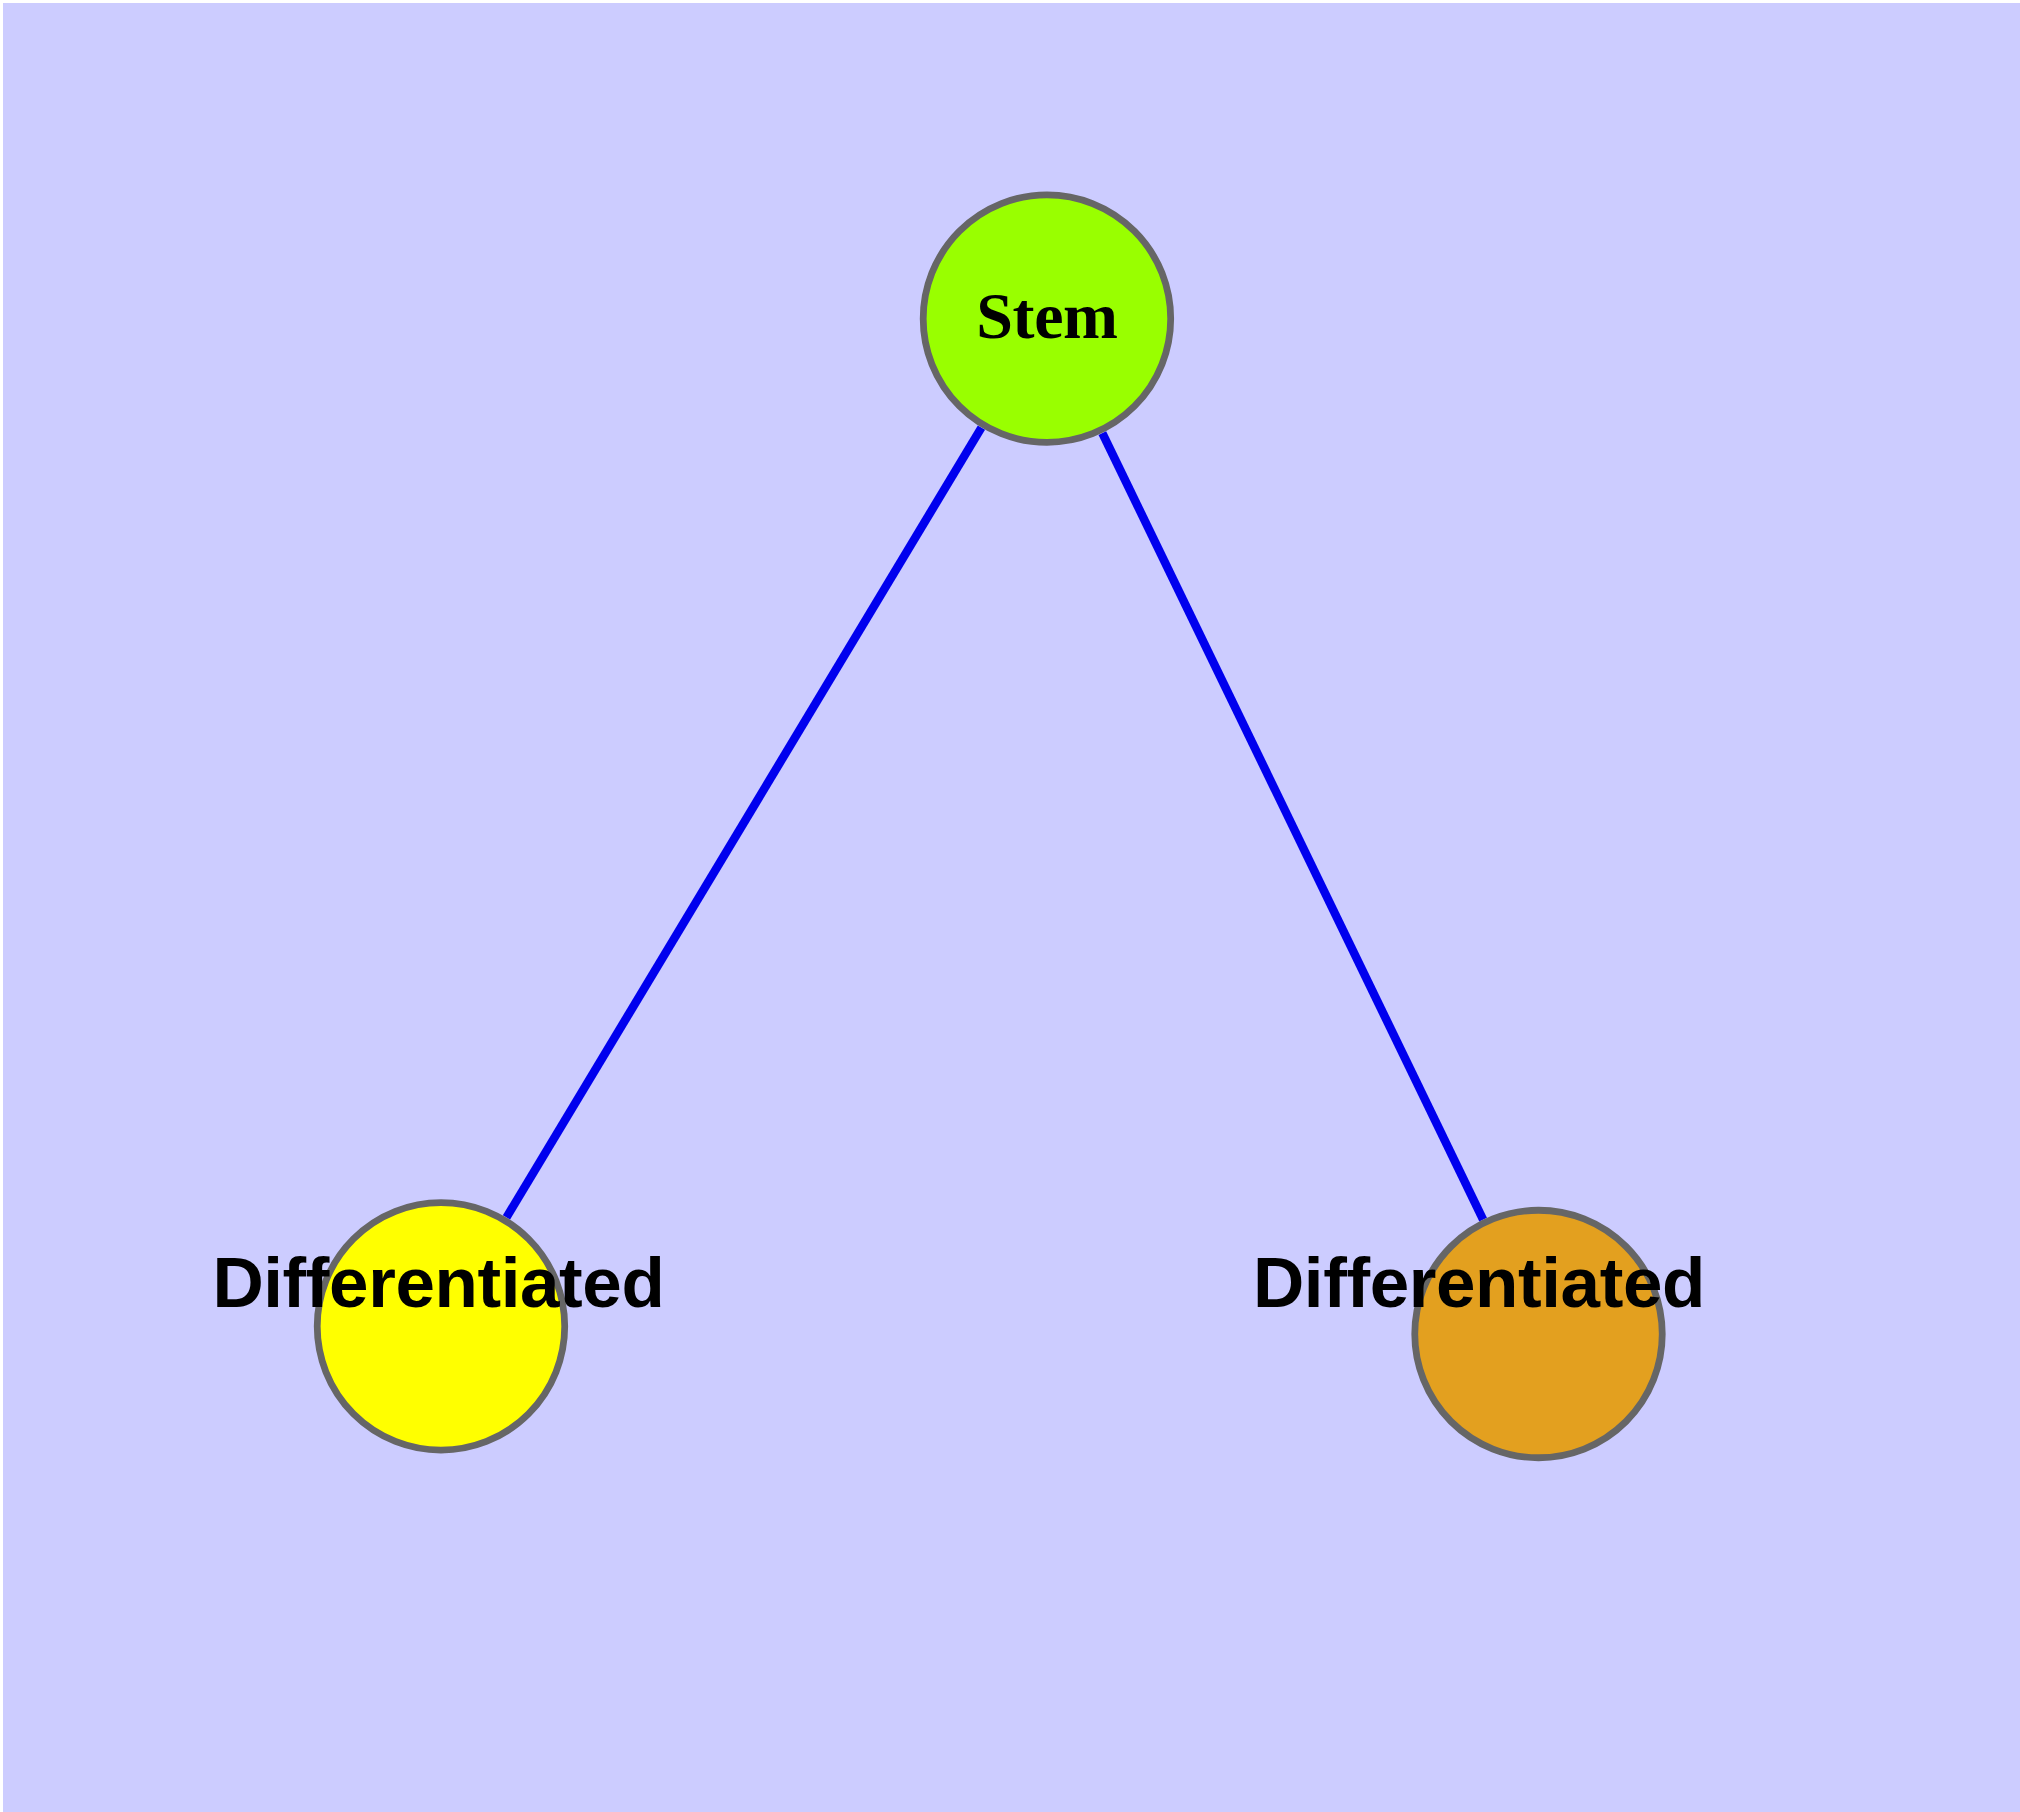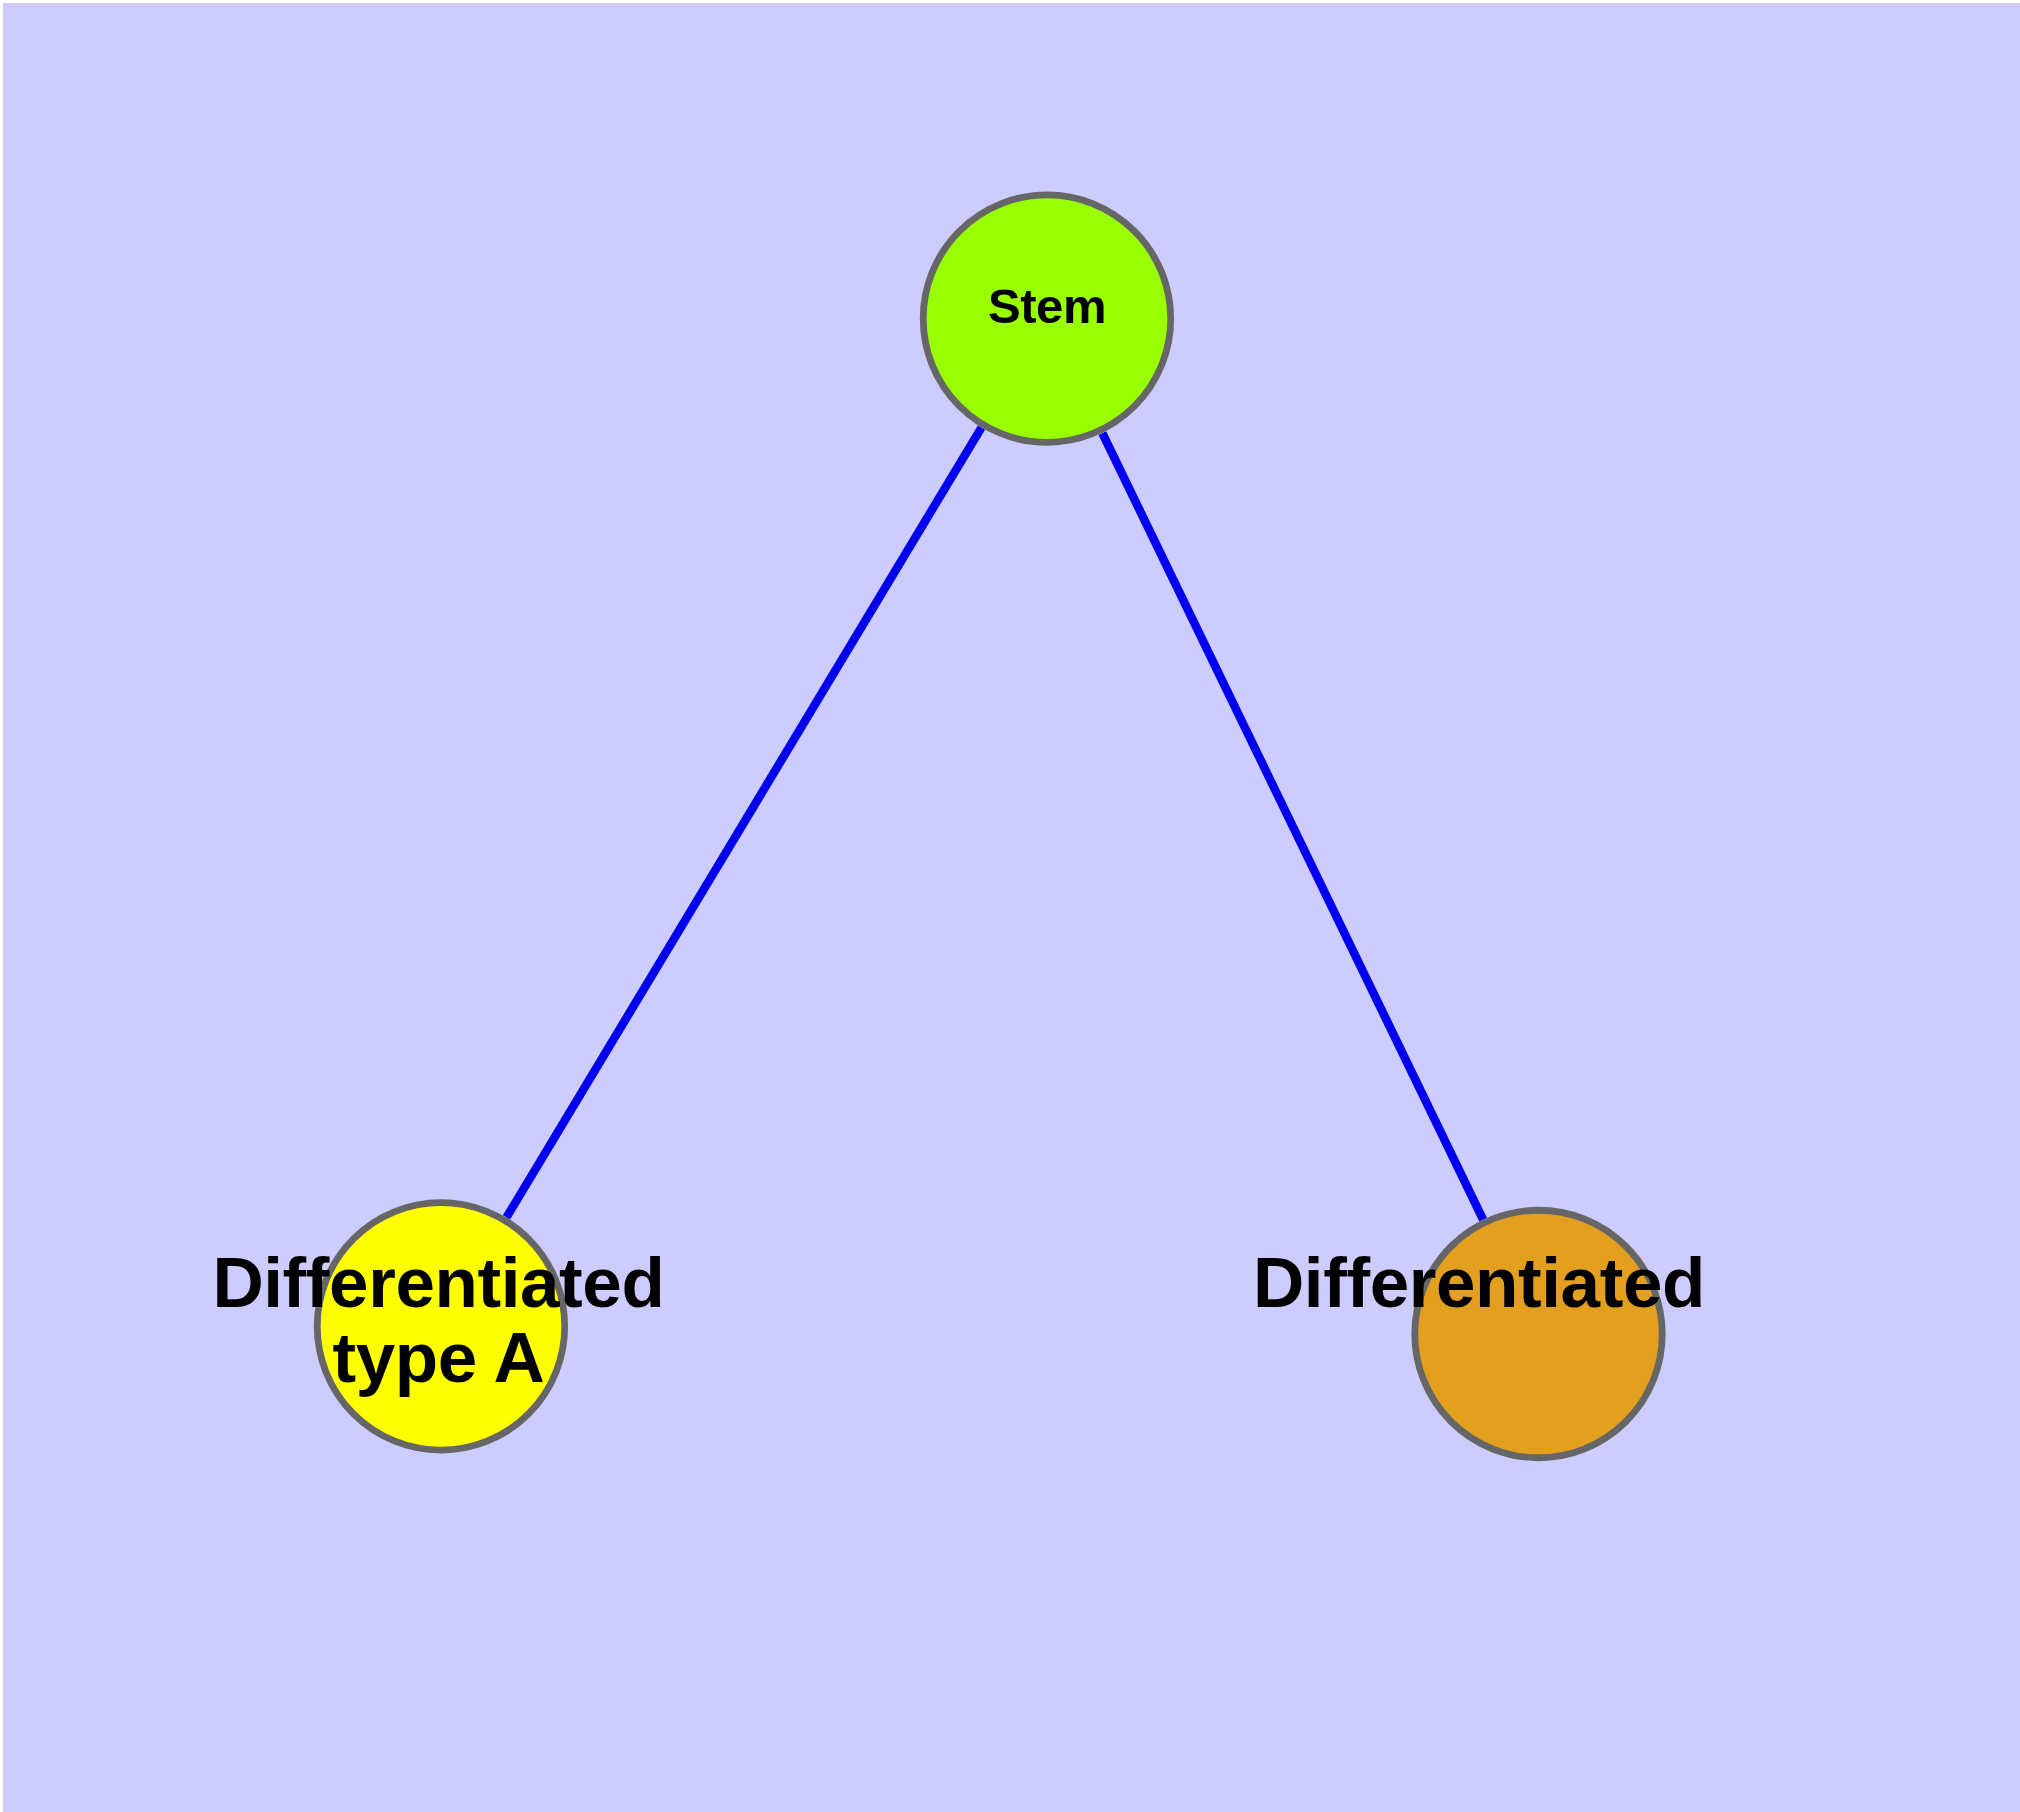--- a/index.html
+++ b/index.html
@@ -34,24 +34,25 @@
     position: absolute;
     text-align: center;
     color: #000000;
     font-weight: bold;
     line-height: 1.06;
     white-space: pre;
     pointer-events: none;
     letter-spacing: -0.4px;
   }
   #label-stem {
-    font-size: 49px;
+    font-size: 66px;
     left: 623px;
     top: 281px;
     width: 848px;
+    font-family: Liberation Serif, serif;
   }
   #label-a {
     font-size: 71px;
     left: 17px;
     top: 1245px;
     width: 848px;
   }
   #label-b {
     font-size: 71px;
     left: 1055px;
@@ -73,18 +74,18 @@
     </g>
     <g>
       <circle cx="1235" cy="376" r="146" fill="#99ff00" stroke="#666666" stroke-width="8"></circle>
       <circle cx="520" cy="1565" r="146" fill="#ffff00" stroke="#666666" stroke-width="8"></circle>
       <circle cx="1815" cy="1574" r="146" fill="#e3a01f" stroke="#666666" stroke-width="8"></circle>
     </g>
   </svg>
 
   <div class="node-label" id="label-stem" style="left: 623px; color: rgb(0, 0, 0);">Stem</div>
 
-  <div class="node-label" id="label-a" style="left: 14.4px; color: rgb(0, 0, 0);"><span>Differentiated</span><br><span>type A</span></div>
+  <div class="node-label" id="label-a" style="left: 14.4px; color: rgb(0, 0, 0);"><span>Differentiated</span><br></div>
 
   <div class="node-label" id="label-b" style="left: 1055px; color: rgb(0, 0, 0);"><span>Differentiated</span><br></div>
 
 </div>
 
 
 </body></html>

